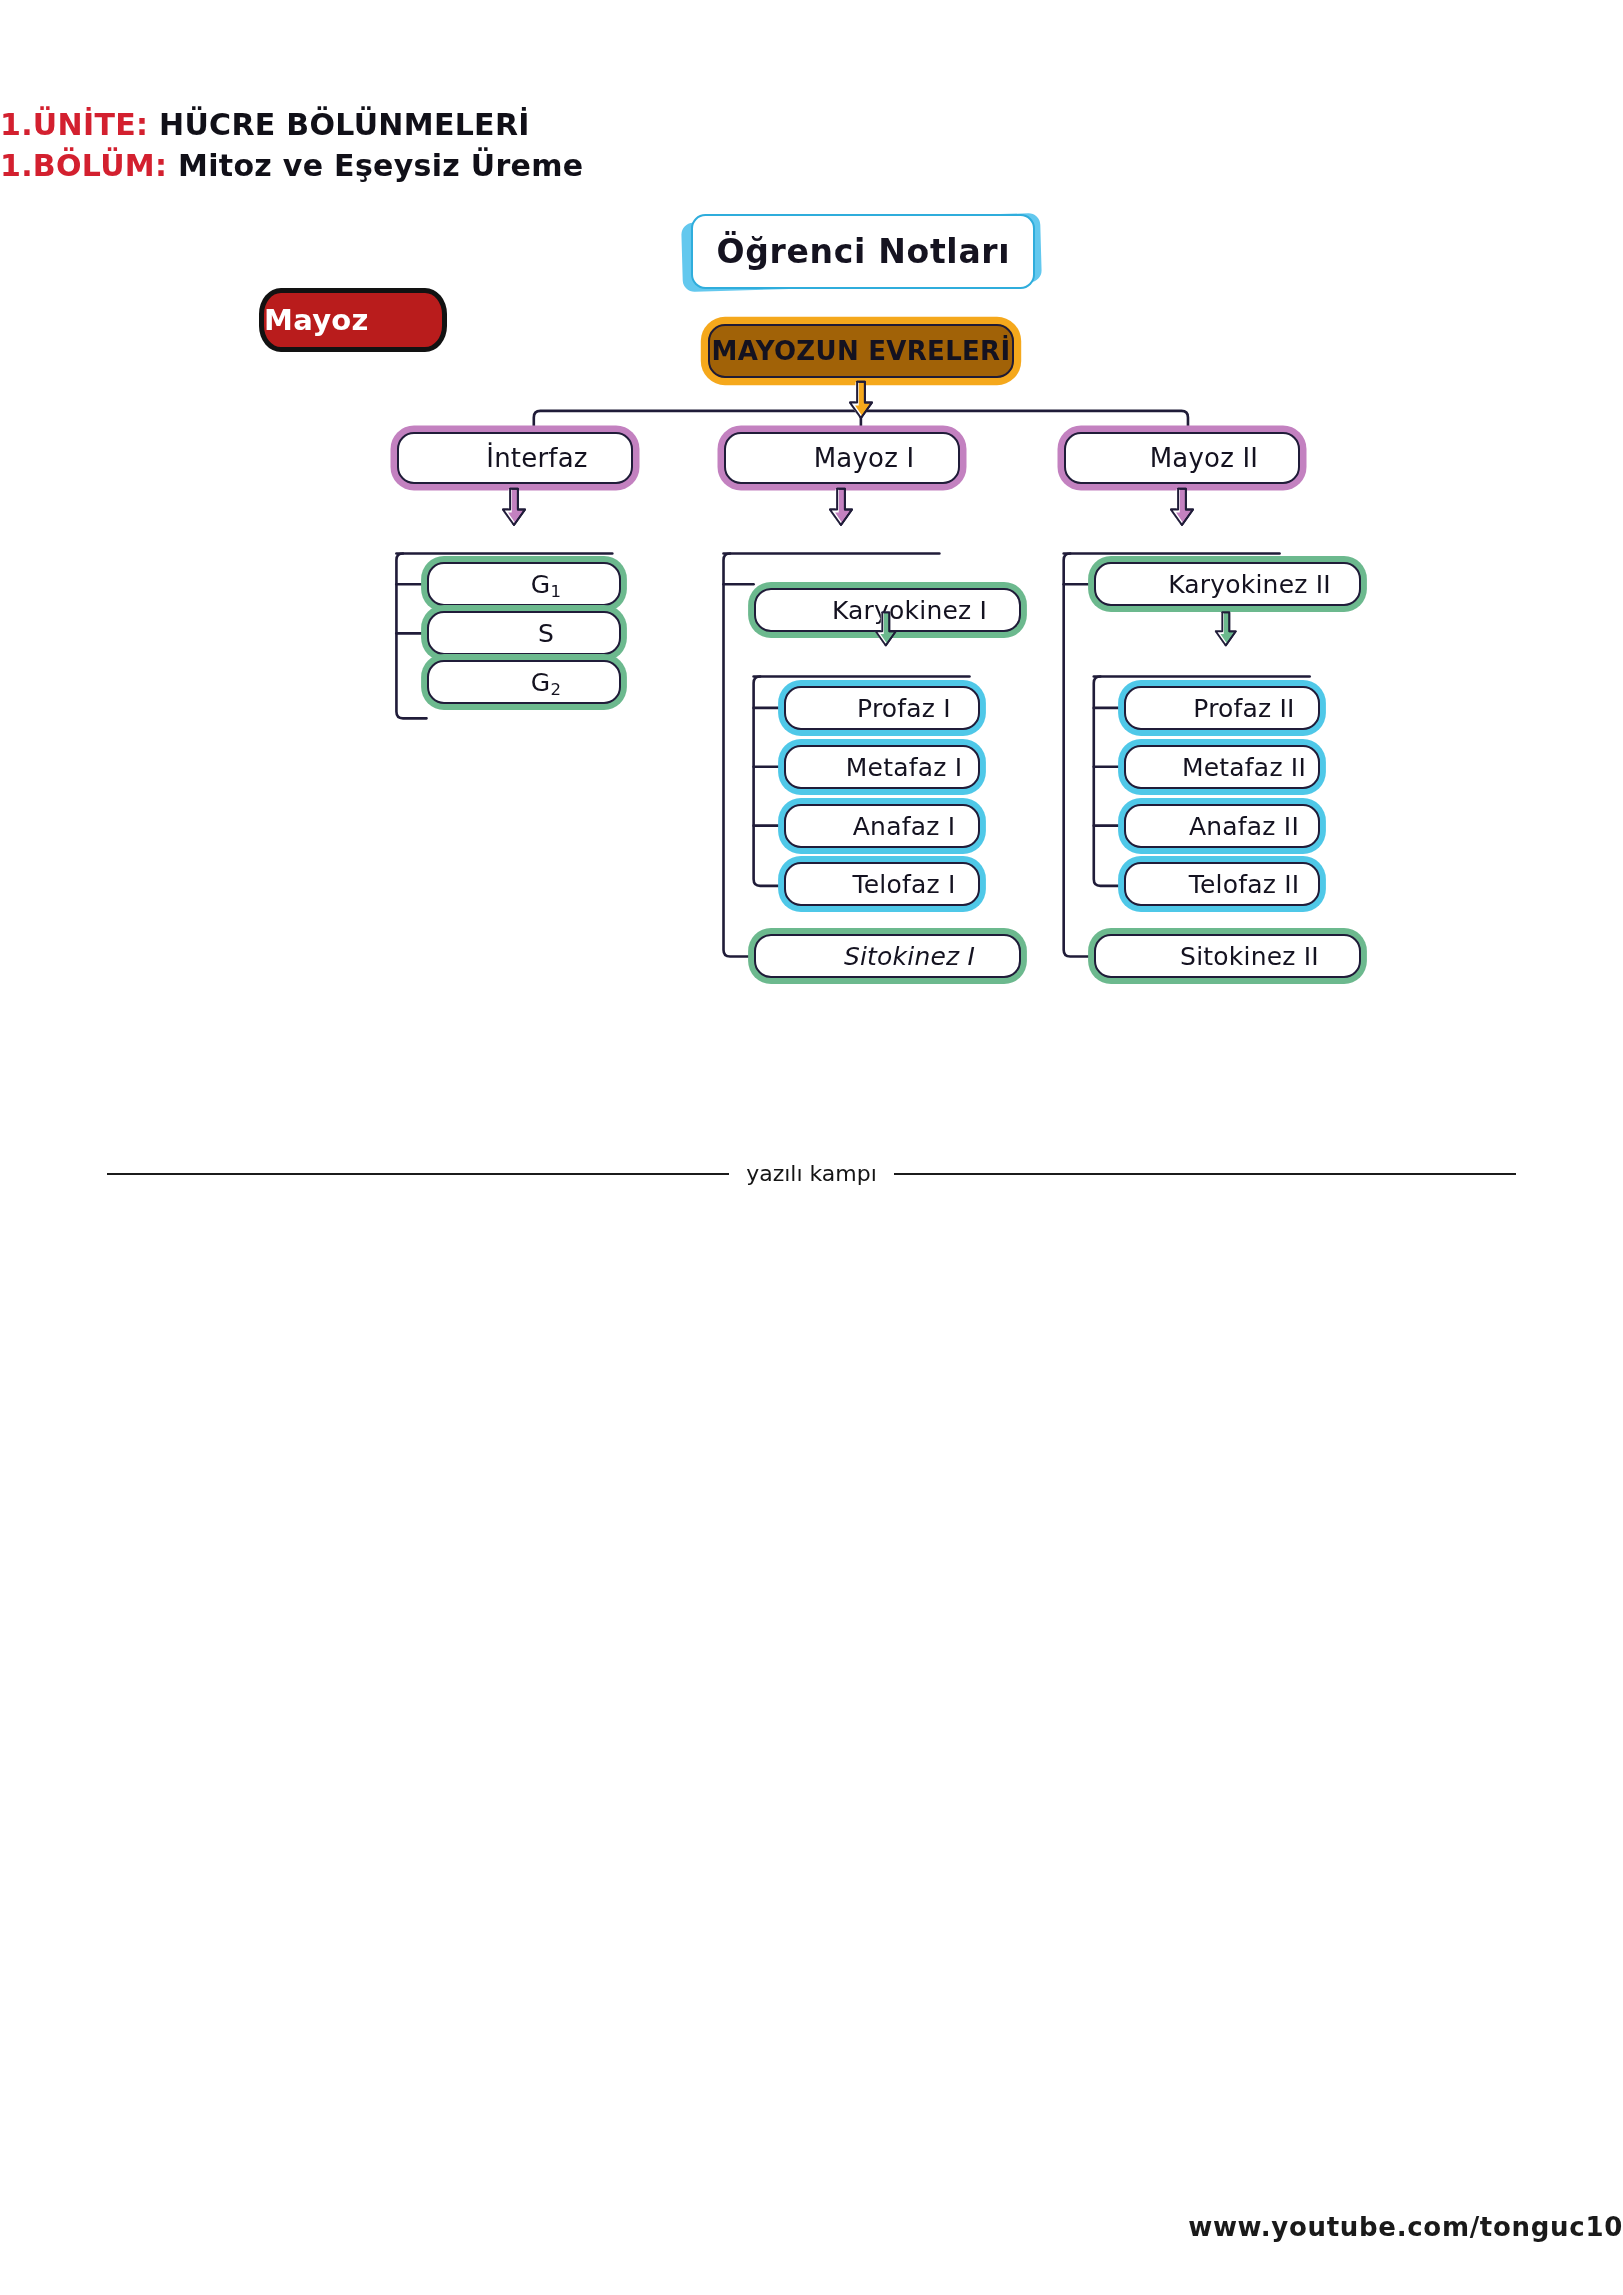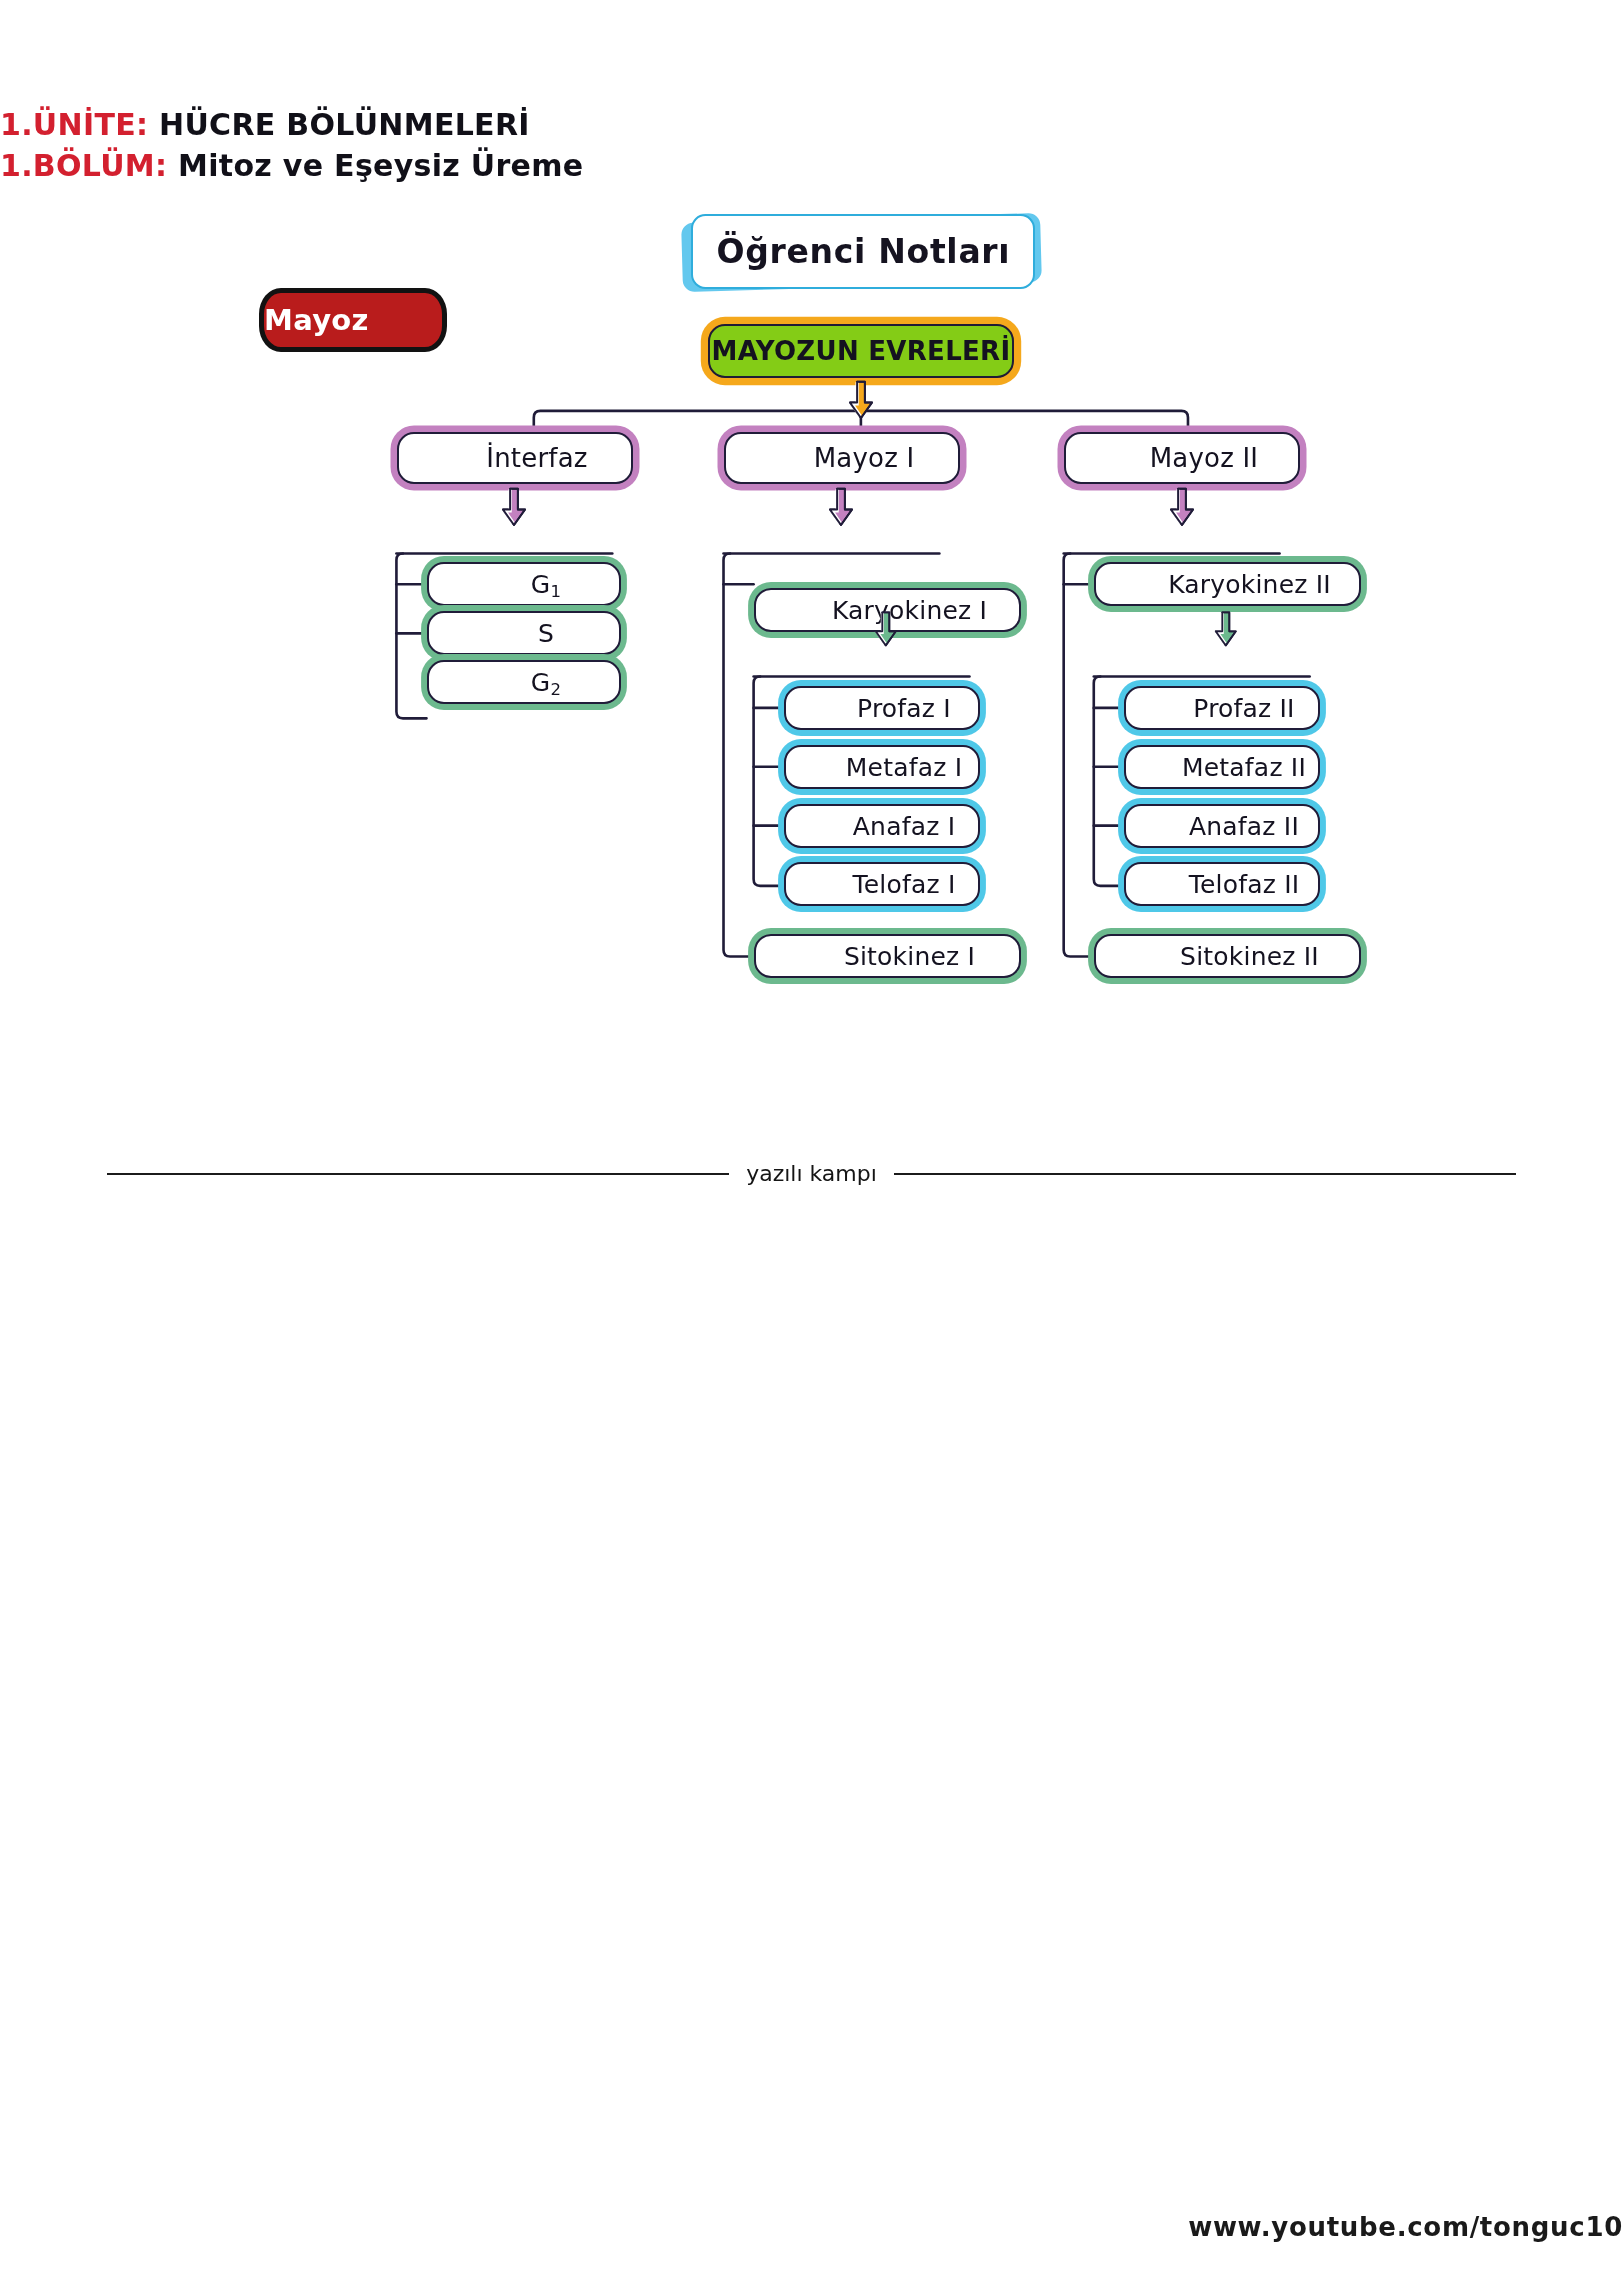--- a/index.html
+++ b/index.html
@@ -101,21 +101,21 @@
     letter-spacing: 0.3px;
   }
 
   
   .root-node {
     position: absolute;
     left: 708px;
     top: 324px;
     width: 306px;
     height: 54px;
-    background: #84cc16;
+    background: #a16207;
     border: 2.6px solid #1F1B35;
     border-radius: 17px;
     box-shadow: 0 0 0 7.2px #F5A81C;
     display: flex;
     align-items: center;
     justify-content: center;
     box-sizing: border-box;
     z-index: 4;
   }
   .root-node-text {
@@ -339,21 +339,21 @@
   </div>
   <div class="node sub blue" style="left:784px; top:745px; width:196px;">
     <span class="node-text">Metafaz I</span>
   </div>
   <div class="node sub blue" style="left:784px; top:804px; width:196px;">
     <span class="node-text">Anafaz I</span>
   </div>
   <div class="node sub blue" style="left:784px; top:862px; width:196px;">
     <span class="node-text">Telofaz I</span>
   </div>
-  <div class="node sub green" style="left:754px; top:934px; width:267px;">
+  <div class="node sub green" style="left:754px; top:934px; width:267px;font-style:italic;">
     <span class="node-text">Sitokinez I</span>
   </div>
 
   <div class="node level1 purple" style="left:1064px; top:432px; width:236px;">
     <span class="node-text">Mayoz II</span>
   </div>
   <div class="arrow" style="left:1169px; top:487px;">
     <svg viewBox="0 0 40 62" xmlns="http://www.w3.org/2000/svg">
       <path d="M 14 2 L 26 2 L 26 34 L 37 34 L 20 58 L 3 34 L 14 34 Z" fill="#C381C0" stroke="#201C39" stroke-width="3" stroke-linejoin="round"></path>
       <path d="M 14 3 L 14 36 L 6 36 L 19 55" fill="none" stroke="#ffffff" stroke-width="5"></path>

